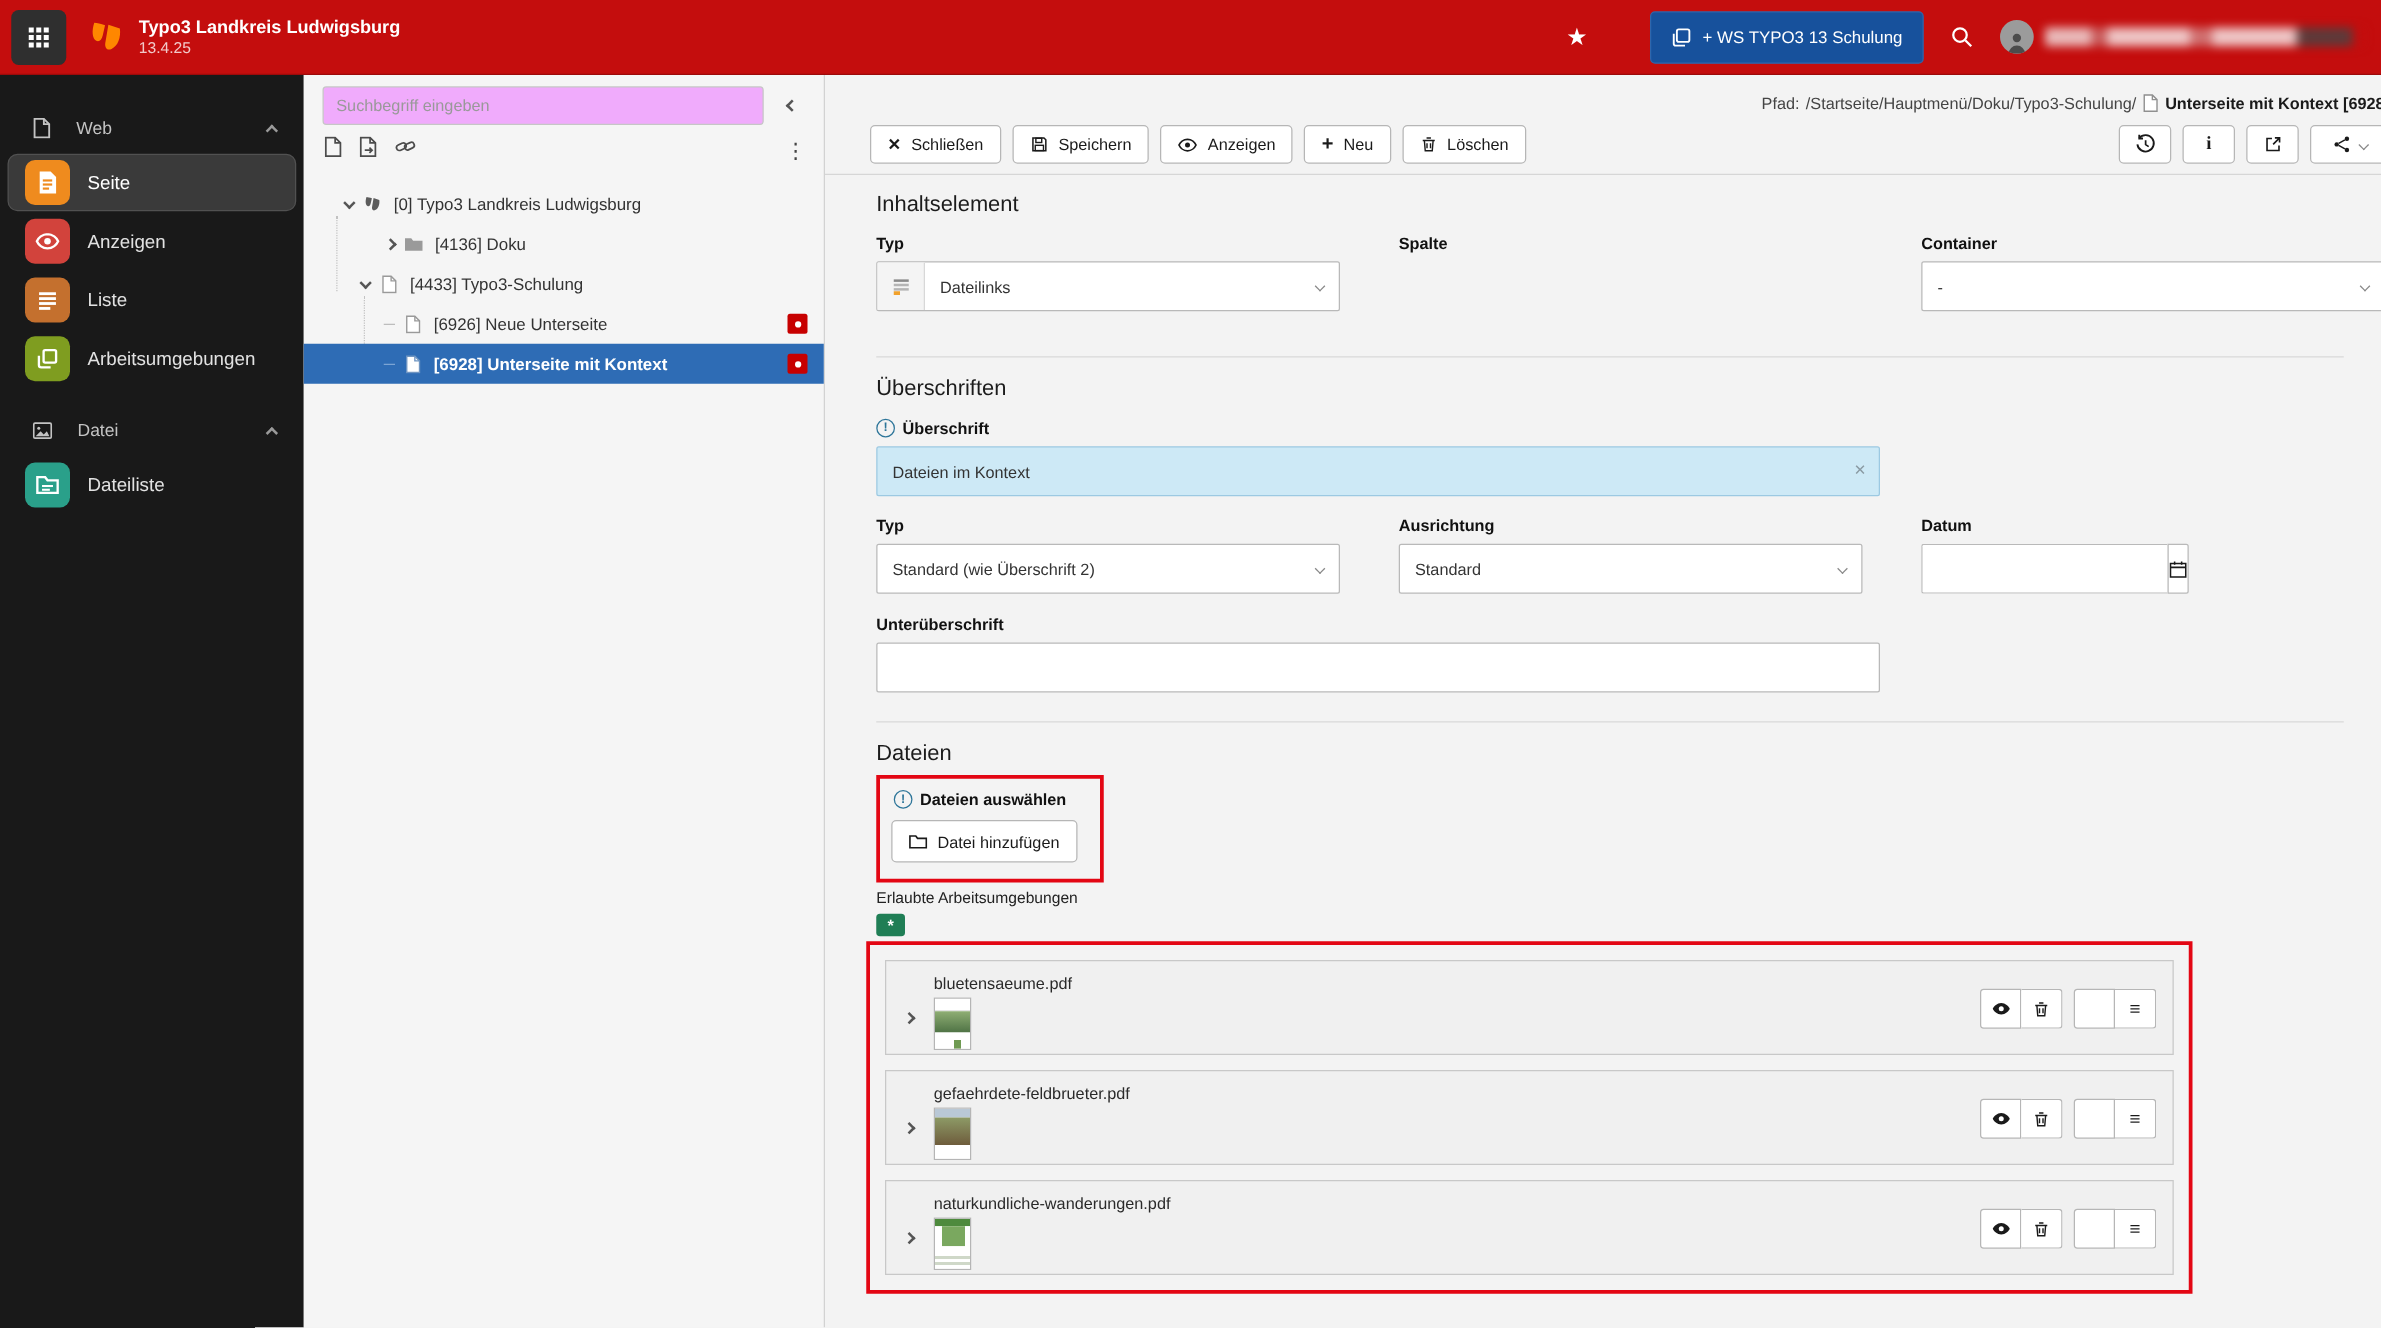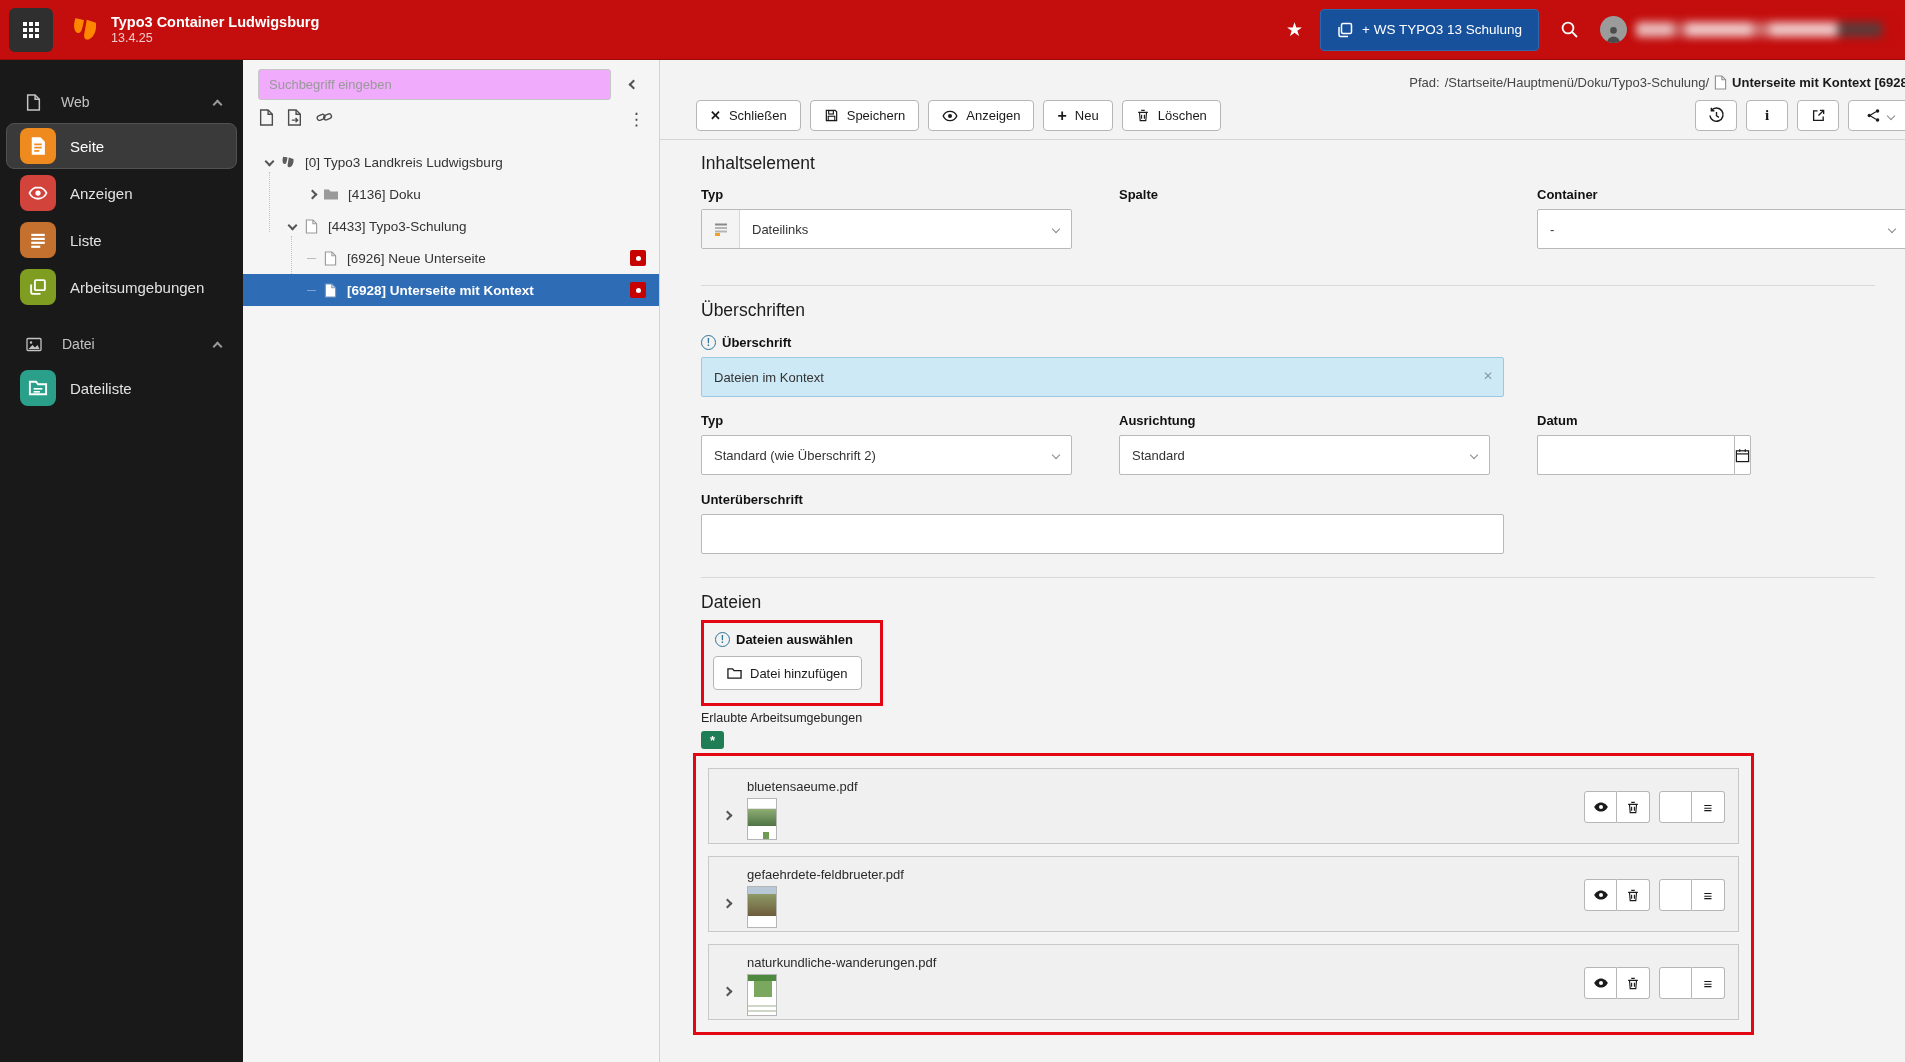--- a/index.html
+++ b/index.html
@@ -10,21 +10,21 @@
   .topbar { height:60px; background:#c40d0d; display:flex; align-items:center; border-bottom:1px solid rgba(0,0,0,.2); }
   .menu-btn { width:44px; height:44px; margin-left:9px; background:#2f2f2f; border:none; border-radius:6px; display:flex; align-items:center; justify-content:center; cursor:pointer; }
   .grid-ico { display:grid; grid-template-columns:repeat(3,4px); grid-template-rows:repeat(3,4px); gap:2px; }
   .grid-ico i { background:#fff; display:block; }
   .t3logo { width:32px; height:34px; margin-left:16px; }
   .brand { margin-left:10px; color:#fff; line-height:1.25; }
   .brand .t { font-size:14.5px; font-weight:bold; }
   .brand .v { font-size:12.5px; color:rgba(255,255,255,.78); }
   .topbar .sp { flex:1; }
   .star { color:#fff; font-size:19px; margin-right:17px; cursor:pointer; }
-  .ws-btn { height:42px; background:#17519c; border:1px solid #2f67ad; border-radius:4px; color:#fff; font-size:13.5px; display:flex; align-items:center; gap:9px; padding:0 16px; cursor:pointer; font-family:inherit; }
+  .ws-btn { height:42px; background:#17519c; border:1px solid #2f67ad; border-radius:4px; color:#fff; font-size:13.5px; display:flex; align-items:center; gap:9px; padding:0 16px; cursor:pointer; font-family:inherit;margin-left:33px; }
   .search-top { margin:0 21px; cursor:pointer; display:flex; }
   .avatar { width:27px; height:27px; border-radius:50%; background:#9b9b9b; display:flex; align-items:flex-end; justify-content:center; overflow:hidden; }
   .avatar svg { width:19px; height:19px; }
   .blur-name { width:255px; height:15px; margin:0 14px 0 9px; border-radius:2px; filter:blur(4px);
     background:linear-gradient(90deg,#e9baba 0 14%,#c95b5b 15% 19%,#eec6c6 20% 45%,#d07070 46% 52%,#eec6c6 53% 78%,#5d3a3a 80% 96%,#c40d0d 97%); }
 
   
   .cols { display:flex; height:1002px; }
 
   
@@ -135,21 +135,21 @@
         <i></i>
         <i></i>
         <i></i>
       </span>
   </button>
   <svg class="t3logo" viewBox="0 0 30 30">
     <path d="M6 4 C4 10 4.5 16 7.5 17.5 C9.6 18.6 11.6 17 12.4 13.4 L14.1 5.8 C11 4.9 8 4.2 6 4 Z" fill="#ff8700"></path>
     <path d="M16.6 5.4 L25.2 8.3 C26.2 15 23.6 21.6 19 23.6 C15.4 25.1 13.4 22.4 14.5 17.8 Z" fill="#ff8700"></path>
   </svg>
   <div class="brand">
-    <div class="t">Typo3 Container Ludwigsburg</div>
+    <div class="t">Typo3 Landkreis Ludwigsburg</div>
     <div class="v">13.4.25</div>
   </div>
   <div class="sp"></div>
   <span class="star">★</span>
   <button class="ws-btn">
     <svg width="16" height="16" viewBox="0 0 16 16">
       <rect x="4.5" y="1.5" width="10" height="10" rx="1.5" fill="none" stroke="#fff" stroke-width="1.5"></rect>
       <path d="M2 5 v8 a1.5 1.5 0 0 0 1.5 1.5 H11" fill="none" stroke="#fff" stroke-width="1.5"></path>
     </svg>
     <span>+ WS TYPO3 13 Schulung</span>
@@ -261,21 +261,21 @@
       <span><svg width="17" height="15" viewBox="0 0 16 14">
             <rect x="1" y="5" width="7.5" height="4.4" rx="2.2" transform="rotate(-25 4 7)" fill="none" stroke="#4c4c4c" stroke-width="1.3"></rect>
             <rect x="7.2" y="4.2" width="7.5" height="4.4" rx="2.2" transform="rotate(-25 11 6.5)" fill="none" stroke="#4c4c4c" stroke-width="1.3"></rect>
           </svg></span>
       <span class="sp"></span>
       <span class="kebab">⋮</span>
     </div>
     <div class="tree">
       <div class="guide" style="left:26px; top:26px; height:60px"></div>
       <div class="guide" style="left:48px; top:90px; height:58px"></div>
-      <div class="trow" style="padding-left:17px">
+      <div class="trow" style="padding-left:27px">
         <span class="twist">
             <span class="chev down dark"></span>
           </span>
         <span class="ticon">
           <svg width="16" height="17" viewBox="0 0 30 30">
               <path d="M6 4 C4 10 4.5 16 7.5 17.5 C9.6 18.6 11.6 17 12.4 13.4 L14.1 5.8 C11 4.9 8 4.2 6 4 Z" fill="#5c5c5c"></path>
               <path d="M16.6 5.4 L25.2 8.3 C26.2 15 23.6 21.6 19 23.6 C15.4 25.1 13.4 22.4 14.5 17.8 Z" fill="#5c5c5c"></path>
             </svg>
         </span>
         <span>[0] Typo3 Landkreis Ludwigsburg</span>

